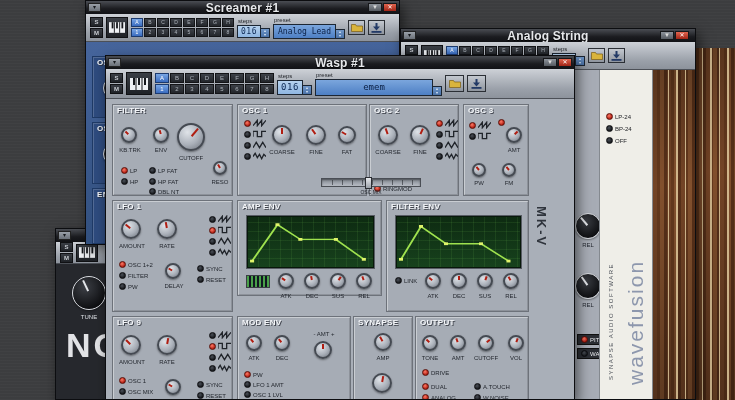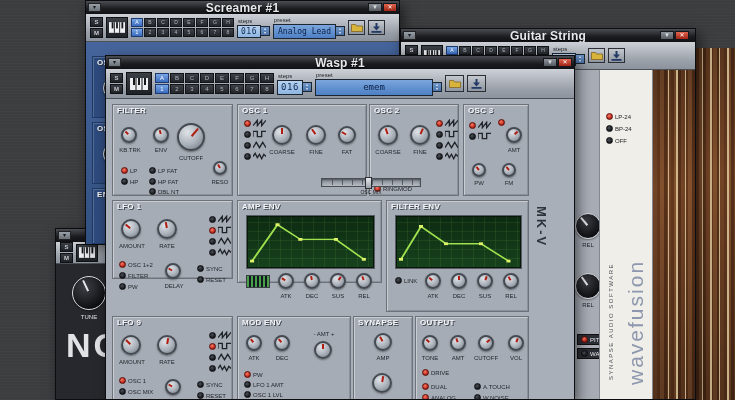--- a/index.html
+++ b/index.html
@@ -16,21 +16,21 @@
 .h30{height:30px}.h28{height:28px}.h22{height:22px}
 .smcol{display:flex;flex-direction:column;gap:1px}
 .smbtn{width:13px;height:10px;background:linear-gradient(#3a3e45,#1f2227);border:1px solid #101114;color:#c8ccd2;font-size:6px;line-height:9px;text-align:center;font-weight:bold}
 .kbbtn{width:26px;height:23px;background:linear-gradient(#3a3e45,#1f2227);border:1px solid #101114;display:flex;align-items:center;justify-content:center}
 .bankcol{display:flex;flex-direction:column;gap:1px}
 .bank{display:flex;gap:1px}
 .cell{width:14px;height:10px;background:linear-gradient(#3d4148,#23262b);border:1px solid #131417;color:#aeb4bc;font-size:6px;line-height:8px;text-align:center}
 .cell.sel{background:linear-gradient(#79a6e4,var(--c-accent_blue,#3a6cc0));color:#fff;border-color:#1c3a6e}
 .lcdgrp{display:flex;flex-direction:column;justify-content:center}
 .lcdlabel{font-size:6px;line-height:7px;color:#23262b;padding-left:1px}
-.lcdrow{display:flex;align-items:center}
+.lcdrow{display:flex;align-items:flex-end}
 .lcd{border:1px solid #1c2633;background:linear-gradient(#b6d2ee,var(--c-lcd_blue,#8fb6e2));color:#0e2a55;font-family:"DejaVu Sans Mono",monospace;font-size:9px;display:flex;align-items:center;justify-content:center}
 .lcd.steps{width:26px;height:15px;letter-spacing:.5px}
 .lcd.preset{background:linear-gradient(#7ba6dd,#4d7fc4);height:17px;color:#0a1f44}
 .spin{width:9px;border:1px solid #1c2633;border-left:none;background:linear-gradient(#6f96c8,#4a72a8);display:flex;flex-direction:column;align-items:center;justify-content:center;color:#dbe7f5;font-size:4px;line-height:4px}
 .tbtn{width:19px;height:17px;border:1px solid #2b2f35;background:linear-gradient(#c3c8cf,#8f959e);display:flex;align-items:center;justify-content:center}
 .tb-s .cell{width:12px;height:9px;font-size:5px;line-height:7px}
 .tb-s .kbbtn{width:22px;height:21px}
 .tb-s .lcd.steps{width:24px;height:13px;font-size:8px}
 .tb-s .lcd.preset{height:15px;font-size:8px}
 .tb-s .tbtn{width:17px;height:15px}
@@ -215,21 +215,21 @@
       </div>
       <div class="pnl bpnl" style="left:6px;top:146px;width:112px;height:56px">
         <span class="pttl">ENV</span>
       </div>
     </div>
   </div>
 
   <div class="window" style="left:400px;top:28px;width:296px;height:372px;z-index:4">
     <div class="titlebar">
       <span class="tb-menu">▾</span>
-      <span class="tb-title">Guitar String</span>
+      <span class="tb-title">Analog String</span>
       <span class="tb-btns" style="right:6px">
         <span class="tb-btn">▼</span>
         <span class="tb-btn close">✕</span>
       </span>
     </div>
     <div class="toolbar h28 tb-s">
       <div class="smcol">
         <div class="smbtn">S</div>
         <div class="smbtn">M</div>
       </div>
@@ -560,21 +560,21 @@
           <i class="ptr" style="transform: rotate(-40deg);"></i>
         </div>
       <span class="kl" style="left:34px;top:75px;width:22px">FM</span>
     </div>
 
     <div class="slider" style="left:215px;top:122px;width:100px">
         <i class="sl-h" style="left:44%"></i>
       </div>
     <span class="sllabel" style="left:215px;top:133px;width:100px">OSC MIX</span>
 
-    <div class="pnl" style="left:6px;top:144px;width:121px;height:79px">
+    <div class="pnl" style="left:6px;top:144px;width:121px;height:112px">
       <span class="pttl">LFO 1</span>
       <div class="kn k20" style="left:8px;top:18px">
           <i class="ptr" style="transform: rotate(-50deg);"></i>
         </div>
       <span class="kl" style="left:2px;top:42px;width:34px">AMOUNT</span>
       <div class="kn k20" style="left:44px;top:18px">
           <i class="ptr" style="transform: rotate(-10deg);"></i>
         </div>
       <span class="kl" style="left:40px;top:42px;width:28px">RATE</span>
       <div class="opt" style="left:96px;top:14px">
@@ -620,21 +620,21 @@
       <div class="opt" style="left:84px;top:64px">
           <i class="rd"></i>
           <span>SYNC</span>
         </div>
       <div class="opt" style="left:84px;top:75px">
           <i class="rd"></i>
           <span>RESET</span>
         </div>
     </div>
 
-    <div class="pnl" style="left:131px;top:144px;width:145px;height:83px">
+    <div class="pnl" style="left:131px;top:144px;width:145px;height:96px">
       <span class="pttl">AMP ENV</span>
       <div class="glcd" style="left:8px;top:14px;width:129px;height:54px">
         <svg viewBox="0 0 100 60" preserveAspectRatio="none">
             <polyline class="env" points="4,52 24,10 42,27 70,27 92,50"></polyline>
             <g>
               <rect x="2.4" y="50.4" width="3.2" height="3.2" fill="#dff36a"></rect>
               <rect x="22.4" y="8.4" width="3.2" height="3.2" fill="#dff36a"></rect>
               <rect x="40.4" y="25.4" width="3.2" height="3.2" fill="#dff36a"></rect>
               <rect x="68.4" y="25.4" width="3.2" height="3.2" fill="#dff36a"></rect>
               <rect x="90.4" y="48.4" width="3.2" height="3.2" fill="#dff36a"></rect>

